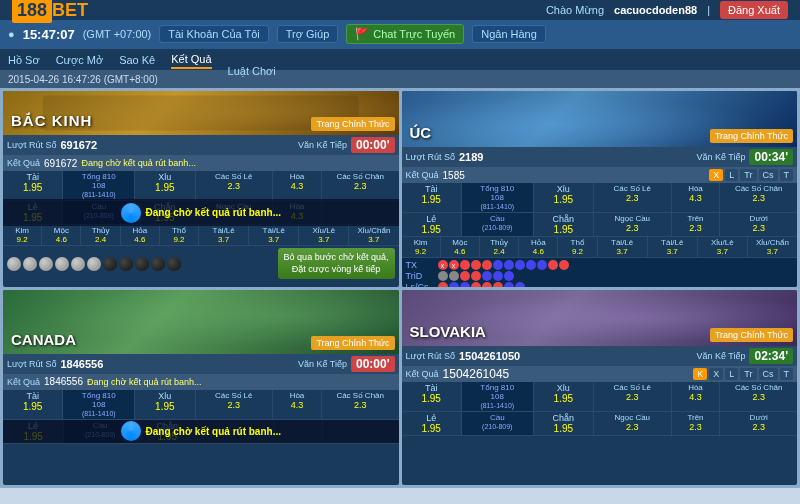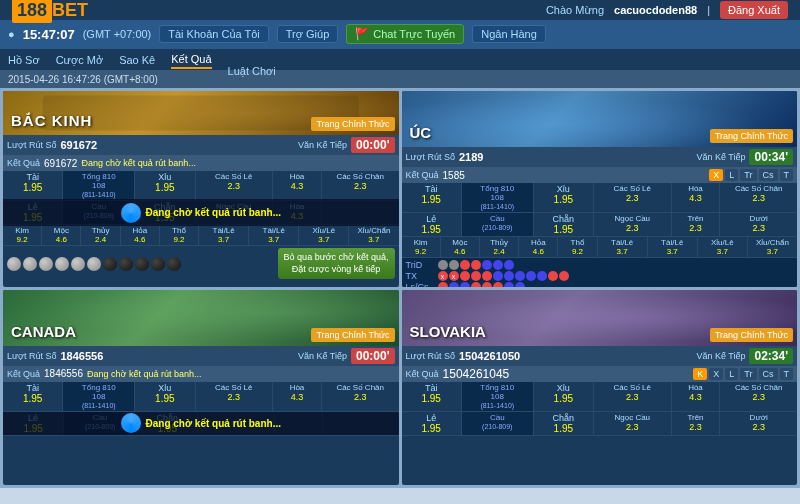--- a/index.html
+++ b/index.html
@@ -178,68 +178,68 @@
         <div style="flex:1; text-align:center; padding:1px; color:#adf; border-right:1px solid #2a4a6c; font-size:8px;">Hỏa<br><span style="color:#ff0;">4.6</span></div>
         <div style="flex:1; text-align:center; padding:1px; color:#adf; border-right:1px solid #2a4a6c; font-size:8px;">Thổ<br><span style="color:#ff0;">9.2</span></div>
         <div style="flex:1.3; text-align:center; padding:1px; color:#adf; border-right:1px solid #2a4a6c; font-size:8px;">Tài/Lẻ<br><span style="color:#ff0;">3.7</span></div>
         <div style="flex:1.3; text-align:center; padding:1px; color:#adf; border-right:1px solid #2a4a6c; font-size:8px;">Tài/Lẻ<br><span style="color:#ff0;">3.7</span></div>
         <div style="flex:1.3; text-align:center; padding:1px; color:#adf; border-right:1px solid #2a4a6c; font-size:8px;">Xỉu/Lẻ<br><span style="color:#ff0;">3.7</span></div>
         <div style="flex:1.3; text-align:center; padding:1px; color:#adf; font-size:8px;">Xỉu/Chẩn<br><span style="color:#ff0;">3.7</span></div>
       </div>
 
       <div style="background:#0a2a4c; padding:2px 4px; flex:1;">
         <div style="display:flex; align-items:center; margin-bottom:1px;">
+          <span style="color:#8af; font-size:9px; width:32px;">TX</span>
+          <div style="display:flex; gap:1px; flex-wrap:wrap;">
+            <div style="width:10px; height:10px; border-radius:50%; background:#e44; display:inline-flex; align-items:center; justify-content:center; color:#fff; font-size:7px;">x</div>
+            <div style="width:10px; height:10px; border-radius:50%; background:#e44; display:inline-flex; align-items:center; justify-content:center; color:#fff; font-size:7px;">x</div>
+            <div style="width:10px; height:10px; border-radius:50%; background:#e44;"></div>
+            <div style="width:10px; height:10px; border-radius:50%; background:#e44;"></div>
+            <div style="width:10px; height:10px; border-radius:50%; background:#e44;"></div>
+            <div style="width:10px; height:10px; border-radius:50%; background:#44e;"></div>
+            <div style="width:10px; height:10px; border-radius:50%; background:#44e;"></div>
+            <div style="width:10px; height:10px; border-radius:50%; background:#44e;"></div>
+            <div style="width:10px; height:10px; border-radius:50%; background:#44e;"></div>
+            <div style="width:10px; height:10px; border-radius:50%; background:#44e;"></div>
+            <div style="width:10px; height:10px; border-radius:50%; background:#e44;"></div>
+            <div style="width:10px; height:10px; border-radius:50%; background:#e44;"></div>
+          </div>
+        </div>
+        <div style="display:flex; align-items:center; margin-bottom:1px;">
           <span style="color:#8af; font-size:9px; width:32px;">TriD</span>
           <div style="display:flex; gap:1px; flex-wrap:wrap;">
             <div style="width:10px; height:10px; border-radius:50%; background:#888;"></div>
             <div style="width:10px; height:10px; border-radius:50%; background:#888;"></div>
             <div style="width:10px; height:10px; border-radius:50%; background:#e44;"></div>
             <div style="width:10px; height:10px; border-radius:50%; background:#e44;"></div>
             <div style="width:10px; height:10px; border-radius:50%; background:#44e;"></div>
             <div style="width:10px; height:10px; border-radius:50%; background:#44e;"></div>
             <div style="width:10px; height:10px; border-radius:50%; background:#44e;"></div>
           </div>
         </div>
         <div style="display:flex; align-items:center; margin-bottom:1px;">
-          <span style="color:#8af; font-size:9px; width:32px;">TX</span>
-          <div style="display:flex; gap:1px; flex-wrap:wrap;">
-            <div style="width:10px; height:10px; border-radius:50%; background:#e44; display:inline-flex; align-items:center; justify-content:center; color:#fff; font-size:7px;">x</div>
-            <div style="width:10px; height:10px; border-radius:50%; background:#e44; display:inline-flex; align-items:center; justify-content:center; color:#fff; font-size:7px;">x</div>
-            <div style="width:10px; height:10px; border-radius:50%; background:#e44;"></div>
-            <div style="width:10px; height:10px; border-radius:50%; background:#e44;"></div>
-            <div style="width:10px; height:10px; border-radius:50%; background:#e44;"></div>
-            <div style="width:10px; height:10px; border-radius:50%; background:#44e;"></div>
-            <div style="width:10px; height:10px; border-radius:50%; background:#44e;"></div>
-            <div style="width:10px; height:10px; border-radius:50%; background:#44e;"></div>
-            <div style="width:10px; height:10px; border-radius:50%; background:#44e;"></div>
-            <div style="width:10px; height:10px; border-radius:50%; background:#44e;"></div>
-            <div style="width:10px; height:10px; border-radius:50%; background:#e44;"></div>
-            <div style="width:10px; height:10px; border-radius:50%; background:#e44;"></div>
-          </div>
-        </div>
-        <div style="display:flex; align-items:center; margin-bottom:1px;">
           <span style="color:#8af; font-size:9px; width:32px;">Ls/Cs</span>
           <div style="display:flex; gap:1px;">
             <div style="width:10px; height:10px; border-radius:50%; background:#e44;"></div>
             <div style="width:10px; height:10px; border-radius:50%; background:#44e;"></div>
             <div style="width:10px; height:10px; border-radius:50%; background:#44e;"></div>
             <div style="width:10px; height:10px; border-radius:50%; background:#e44;"></div>
             <div style="width:10px; height:10px; border-radius:50%; background:#e44;"></div>
             <div style="width:10px; height:10px; border-radius:50%; background:#e44;"></div>
             <div style="width:10px; height:10px; border-radius:50%; background:#44e;"></div>
             <div style="width:10px; height:10px; border-radius:50%; background:#44e;"></div>
           </div>
         </div>
 
       </div>
     </div>
   </div>
 
   <div style="background:#1a3a5c; border-radius:2px; overflow:hidden; position:relative; display:flex; flex-direction:column;">
-    <div style="height:56px; background:linear-gradient(135deg,#2a6a3a 0%,#5a9a5a 40%,#1a4a2a 100%); position:relative; overflow:hidden;">
+    <div style="height:64px; background:linear-gradient(135deg,#2a6a3a 0%,#5a9a5a 40%,#1a4a2a 100%); position:relative; overflow:hidden;">
       <div style="position:absolute; inset:0; background:radial-gradient(ellipse at 70% 40%, rgba(120,200,120,0.3) 0%, transparent 60%);"></div>
       <span style="position:absolute; bottom:6px; left:8px; color:#fff; font-size:15px; font-weight:bold; text-shadow:1px 1px 3px #000;">CANADA</span>
       <button style="position:absolute; bottom:4px; right:4px; background:#e8a020; color:#fff; border:none; padding:2px 5px; border-radius:2px; font-size:9px; cursor:pointer;">Trang Chính Thức</button>
     </div>
     <div style="background:#2a4a6c; display:flex; align-items:center; padding:2px 4px; gap:4px; height:20px;">
       <span style="color:#adf; font-size:9px;">Lượt Rút Số</span>
       <span style="color:#fff; font-size:11px; font-weight:bold;">1846556</span>
       <span style="flex:1"></span>
       <span style="color:#adf; font-size:9px;">Văn Kế Tiếp</span>
       <span style="background:#c44; color:#fff; font-size:12px; font-weight:bold; padding:1px 5px; border-radius:2px;">00:00'</span>

